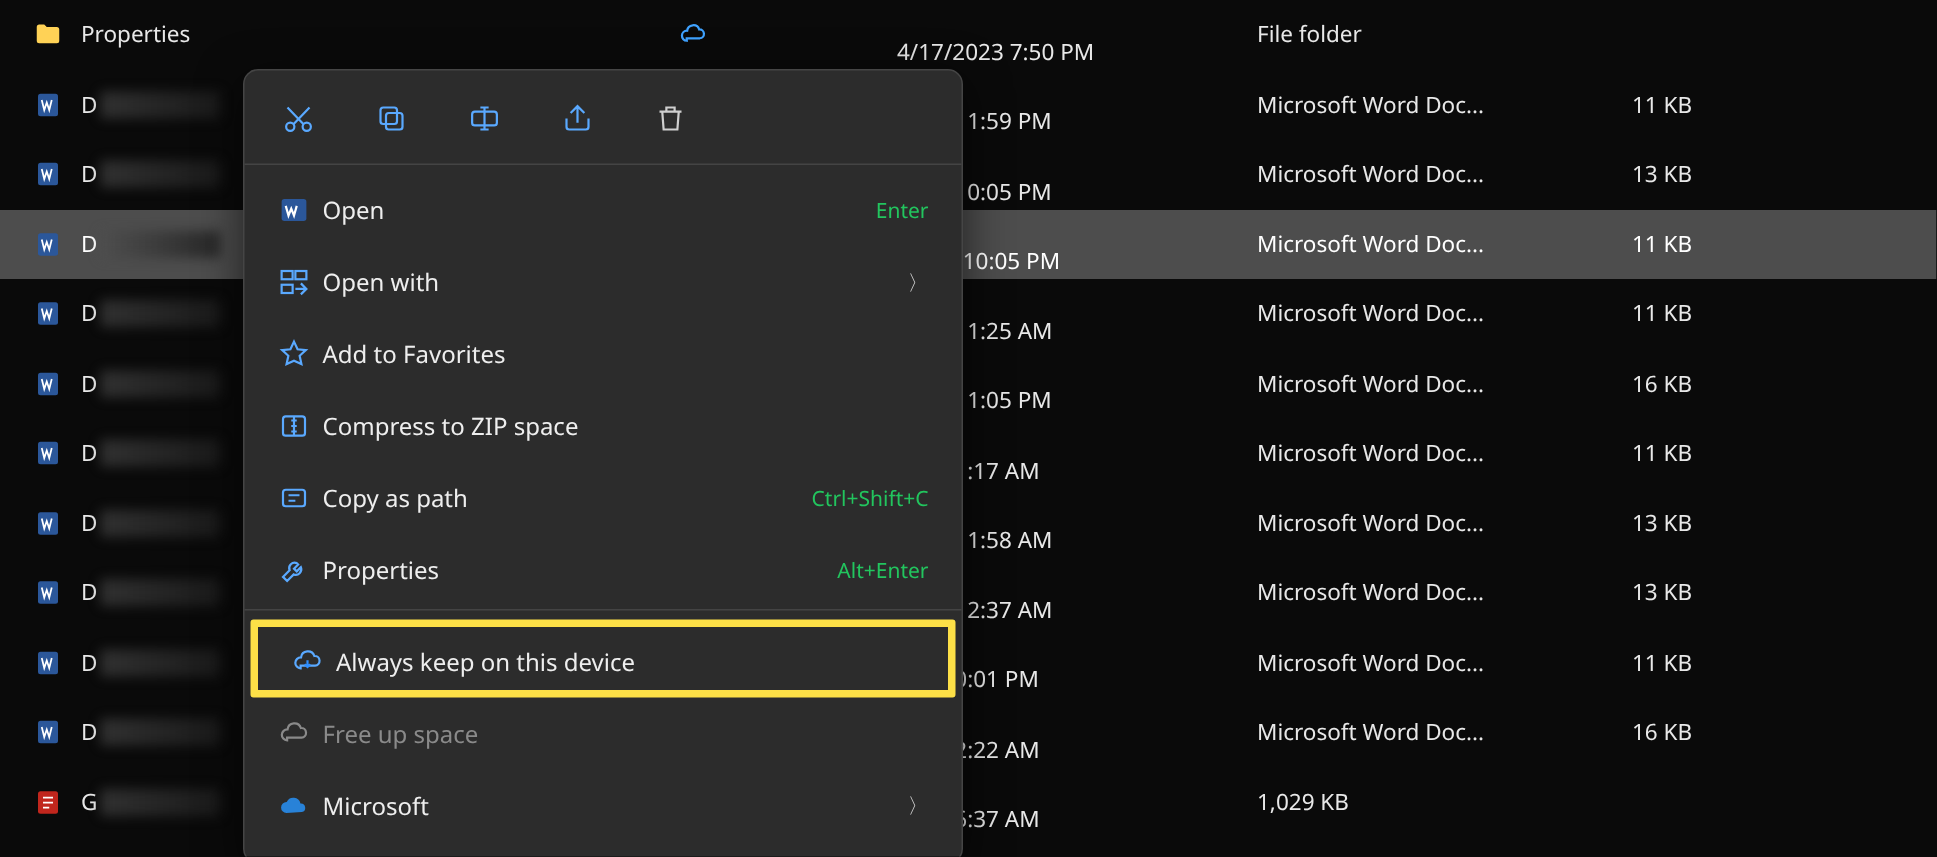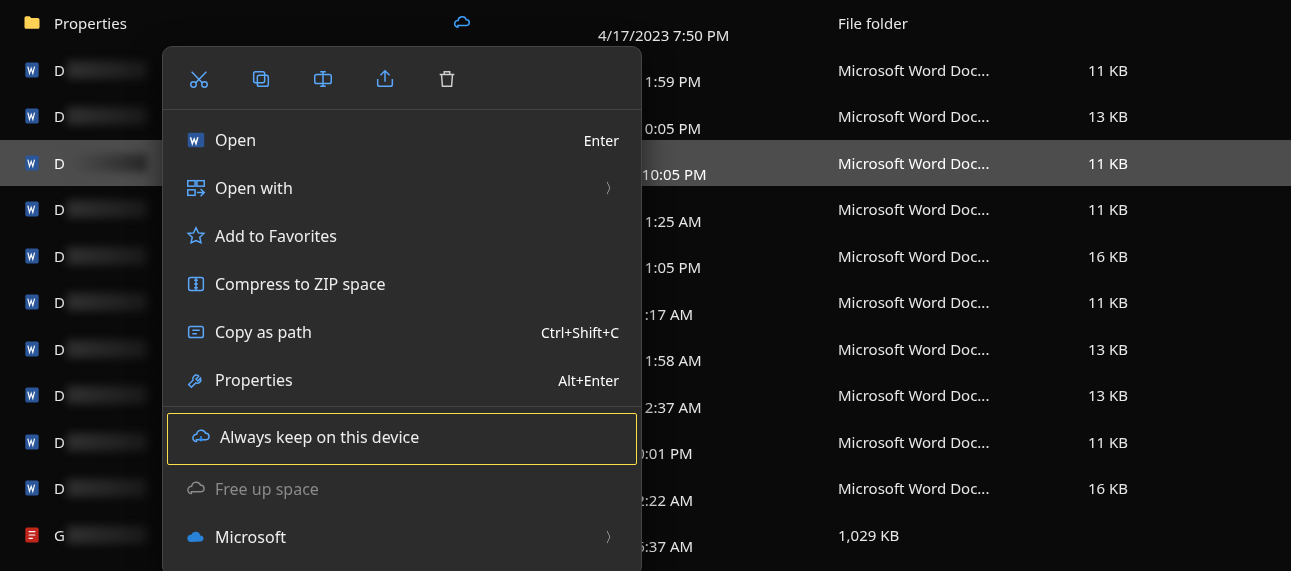--- a/index.html
+++ b/index.html
@@ -74,24 +74,24 @@
     display:flex; align-items:center;
     height:48px; padding:0 22px;
     gap:8px;
     color:#eee; font-size:16px;
   }
   .ctx-item.disabled{ color:#8a8a8a; }
   .ctx-item .mi-ic{ width:22px; height:22px; flex:none; display:flex; align-items:center; }
   .ctx-item .mi-ic svg{ width:22px; height:22px; stroke:#5aa9ff; fill:none; stroke-width:1.6; }
   .ctx-item.disabled .mi-ic svg{ stroke:#8a8a8a; }
   .ctx-item .mi-label{ flex:1; }
-  .ctx-item .mi-accel{ color:#ffffff; font-size:14px;text-align:right; }
+  .ctx-item .mi-accel{ color:#22c55e; font-size:14px;text-align:right; }
   .ctx-item .chev{ width:14px; text-align:center; color:#cfcfcf; font-size:14px;}
   .highlight-box{
-    border:1px solid #fde047;
+    border:5px solid #fde047;
     border-radius:2px;
     margin:0 4px;
     height:52px;
   }
   .highlight-box .ctx-item{ height:46px; }
   .onedrive-ic svg path{ fill:#2882d8; stroke:none;}
 </style>
 </head>
 <body>
 

